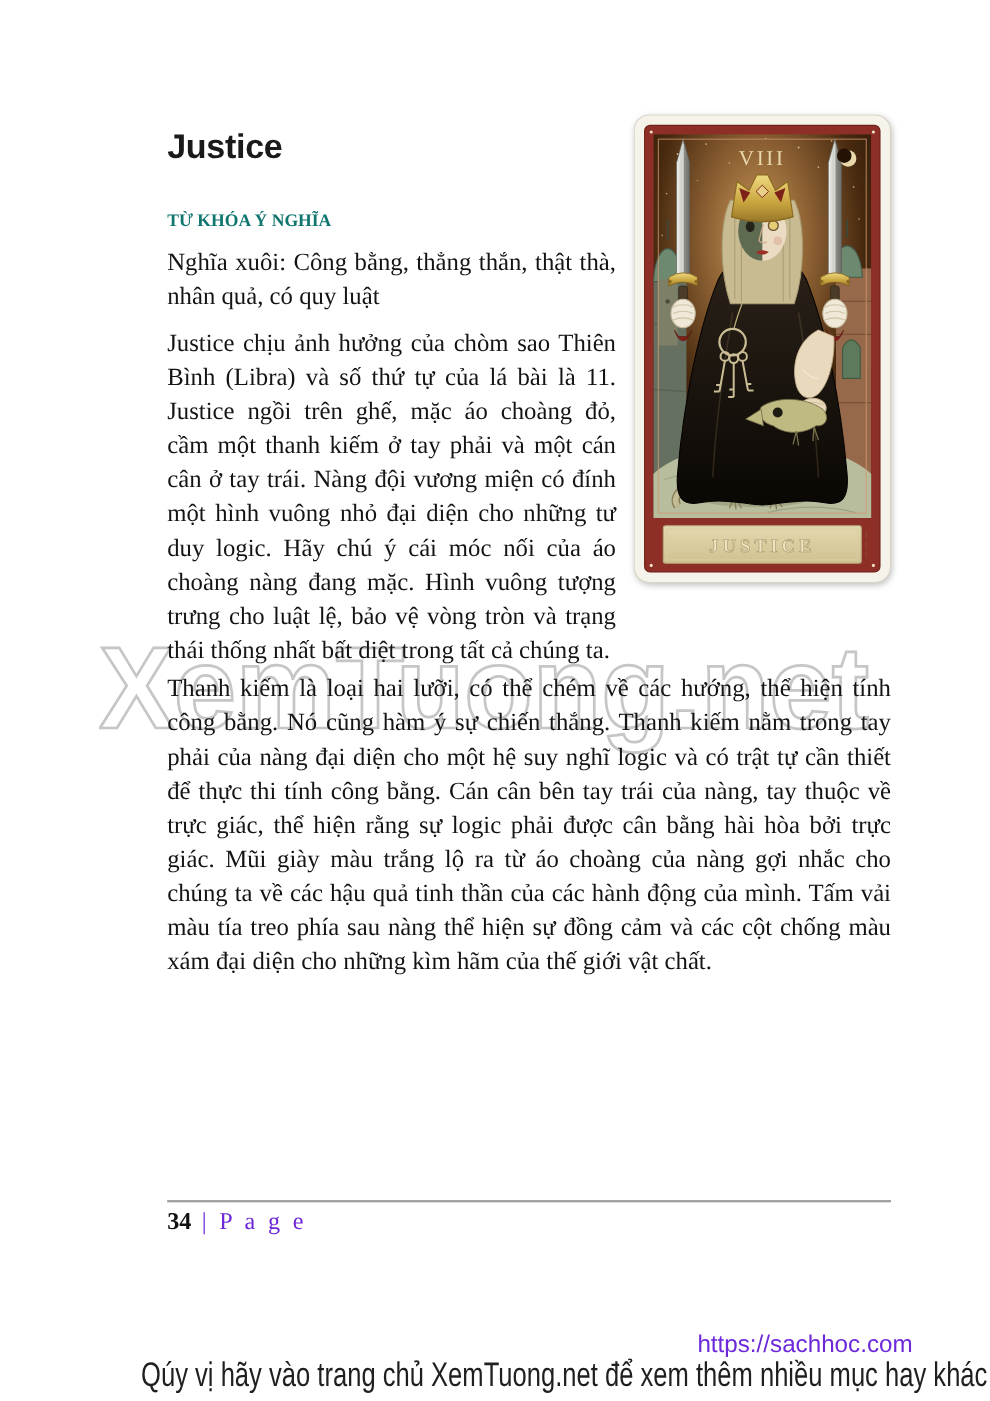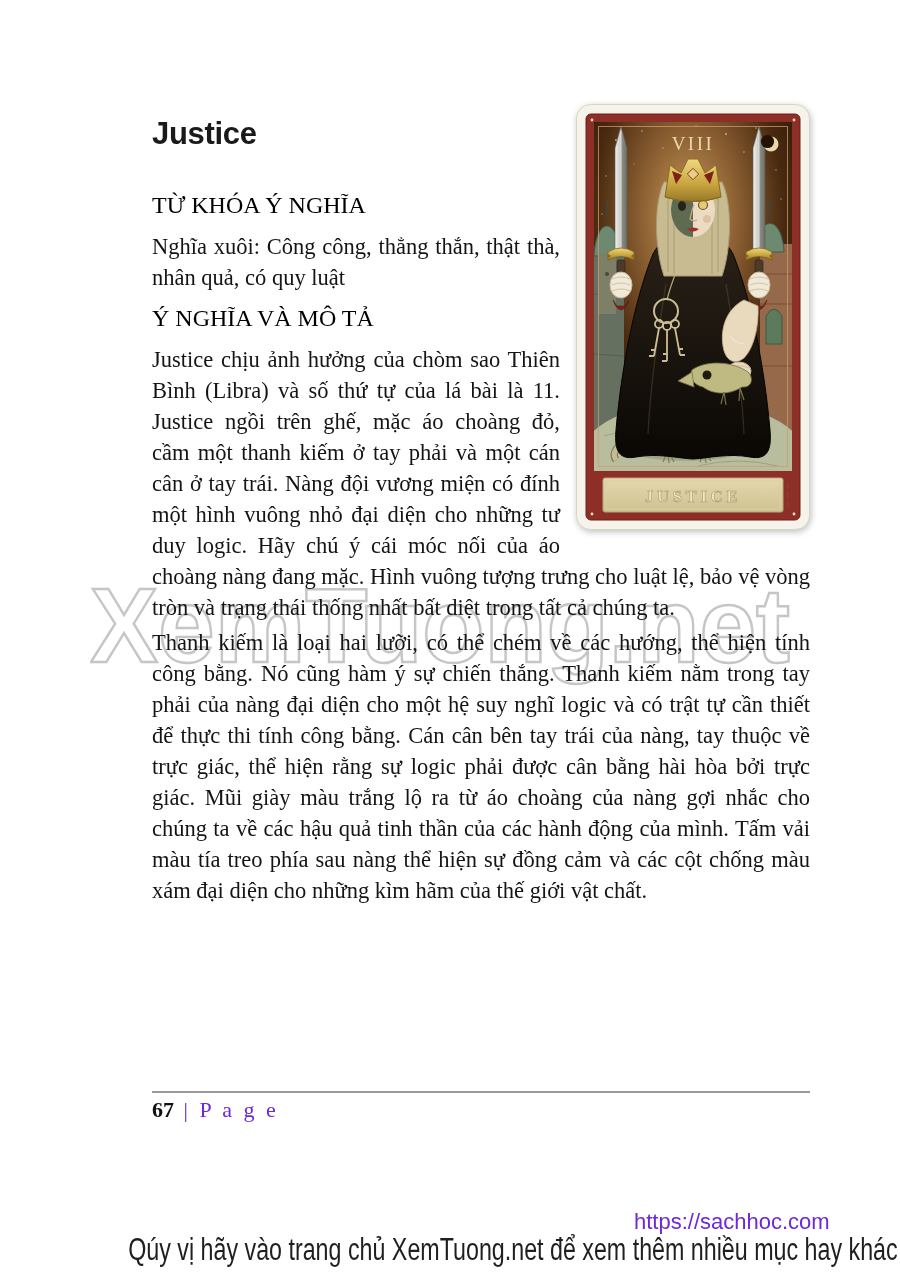--- a/index.html
+++ b/index.html
@@ -10,21 +10,21 @@
   
   .watermark { position:absolute; left:90px; top:574px; z-index:1; }
   
   .content { position:absolute; left:152px; top:104px; width:658px; z-index:2; }
   figure.cardfig { float:right; width:234px; height:426px; margin:0 0 16px 16px; padding:0; }
   svg.card-svg { display:block; filter:drop-shadow(1px 2px 3px rgba(0,0,0,0.25)); }
   h1.title {
     margin:12px 0 0; font-family:"Liberation Sans", sans-serif; font-weight:bold;
     font-size:31px; letter-spacing:-0.3px; color:#1a1a1a;
   }
-  h2.sect { margin:40px 0 0; font-size:24px; font-weight:normal; color:#000000; }
+  h2.sect { margin:40px 0 0; font-size:16px; font-weight:bold; color:#0f766e; }
   h2.sect.second { margin-top:12px; }
   .content p {
     margin:12px 0 0; font-size:22.5px; line-height:31px; text-align:justify;
     color:#141414;
   }
   .content p.tight { margin-top:4px; }
   
   .footer-rule { position:absolute; left:152px; top:1091px; width:658px; height:0;
     border-top:2px solid #9b9b9b; z-index:2; }
   .footer { position:absolute; left:152px; top:1097px; z-index:2; font-size:22px; }
@@ -241,30 +241,29 @@
             <rect x="211" y="388" width="1.3" height="6"></rect>
             <rect x="211" y="397" width="1.3" height="6"></rect>
           </g>
         </g>
       </svg>
     </figure>
 
     <h1 class="title">Justice</h1>
 
     <h2 class="sect">TỪ KHÓA Ý NGHĨA</h2>
-    <p>Nghĩa xuôi: Công công, thẳng thắn, thật thà, nhân quả, có quy luật</p>
-
-    <h2 class="sect second">Ý NGHĨA VÀ MÔ TẢ</h2>
+    <p>Nghĩa xuôi: Công bằng, thẳng thắn, thật thà, nhân quả, có quy luật</p>
+
     <p>Justice chịu ảnh hưởng của chòm sao Thiên Bình (Libra) và số thứ tự của lá bài là 11. Justice ngồi trên ghế, mặc áo choàng đỏ, cầm một thanh kiếm ở tay phải và một cán cân ở tay trái. Nàng đội vương miện có đính một hình vuông nhỏ đại diện cho những tư duy logic. Hãy chú ý cái móc nối của áo choàng nàng đang mặc. Hình vuông tượng trưng cho luật lệ, bảo vệ vòng tròn và trạng thái thống nhất bất diệt trong tất cả chúng ta.</p>
     <p class="tight">Thanh kiếm là loại hai lưỡi, có thể chém về các hướng, thể hiện tính công bằng. Nó cũng hàm ý sự chiến thắng. Thanh kiếm nằm trong tay phải của nàng đại diện cho một hệ suy nghĩ logic và có trật tự cần thiết để thực thi tính công bằng. Cán cân bên tay trái của nàng, tay thuộc về trực giác, thể hiện rằng sự logic phải được cân bằng hài hòa bởi trực giác. Mũi giày màu trắng lộ ra từ áo choàng của nàng gợi nhắc cho chúng ta về các hậu quả tinh thần của các hành động của mình.  Tấm vải màu tía treo phía sau nàng thể hiện sự đồng cảm và các cột chống màu xám đại diện cho những kìm hãm của thế giới vật chất.</p>
   </div>
 
   <div class="footer-rule"></div>
   <div class="footer">
-    <span class="pagenum">67</span>
+    <span class="pagenum">34</span>
     <span class="pagelabel">| P a g e</span>
   </div>
 
   <a class="source-link">https://sachhoc.com</a>
   <div class="promo">
     <span class="promo-inner">Qúy vị hãy vào trang chủ XemTuong.net để xem thêm nhiều mục hay khác</span>
   </div>
 
 </div>
 

